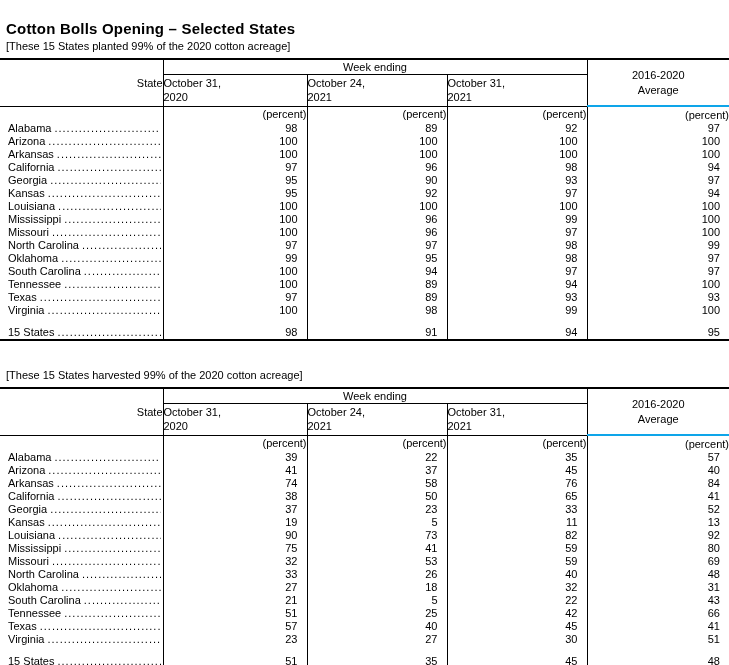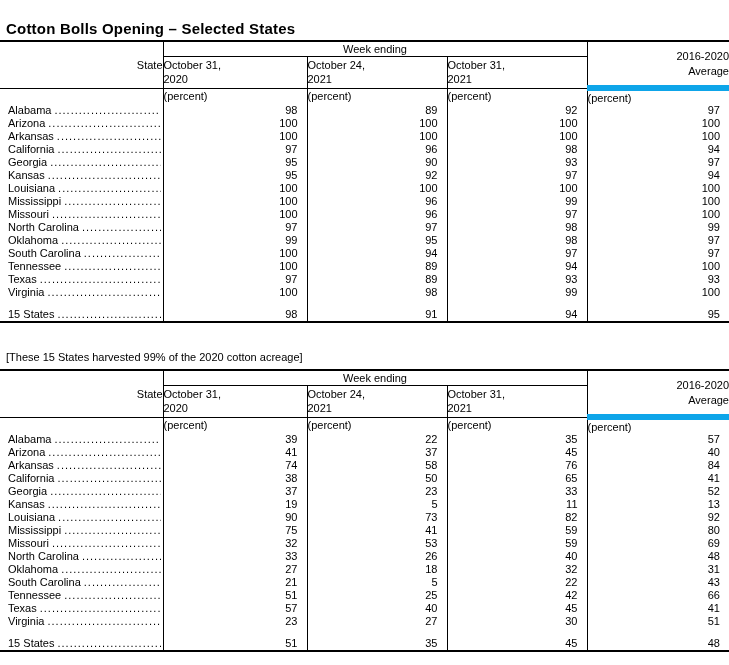--- a/index.html
+++ b/index.html
@@ -39,35 +39,35 @@
   }
   .week-h {
     border-left: 1px solid #000;
     border-right: 1px solid #000;
     border-bottom: 1px solid #000;
     height: 15px;
     text-align: center; vertical-align: middle;
   }
   .avg-h {
     border-left: 1px solid #000;
-    border-bottom: 6px solid #0ea5e9;
-    text-align: right; vertical-align: middle;
+    border-bottom: 2px solid #0ea5e9;
+    text-align: center; vertical-align: middle;
     line-height: 1.3;
   }
   .date-h {
     border-left: 1px solid #000;
     border-bottom: 1px solid #000;
     height: 32px;
     text-align: left; vertical-align: middle;
     line-height: 1.3;
   }
   .unit-row td { height: 16px; vertical-align: middle; }
   .unit-cell {
     border-left: 1px solid #000;
-    text-align: left;
+    text-align: right;
   }
   tbody td { height: 13px; line-height: 13px; }
   td.val {
     border-left: 1px solid #000;
     text-align: right;
     padding-right: 9px;
   }
   td.state-cell { padding-left: 8px; }
   .state-wrap { display: flex; align-items: baseline; justify-content: space-between; }
   .state-name { white-space: nowrap; }
@@ -85,20 +85,21 @@
     font-size: 11px;
   }
   tr.spacer td { height: 9px; }
 </style>
 </head>
 <body>
 
 <div id="report-root">
   <section class="report">
     <h1 class="title">Cotton Bolls Opening – Selected States</h1>
+    <p class="subtitle">[These 15 States planted 99% of the 2020 cotton acreage]</p>
     <table class="data-table">
       <colgroup>
         <col class="c-state">
           <col class="c-v1">
           <col class="c-v">
           <col class="c-v">
           <col class="c-avg">
       </colgroup>
       <thead>
         <tr>

